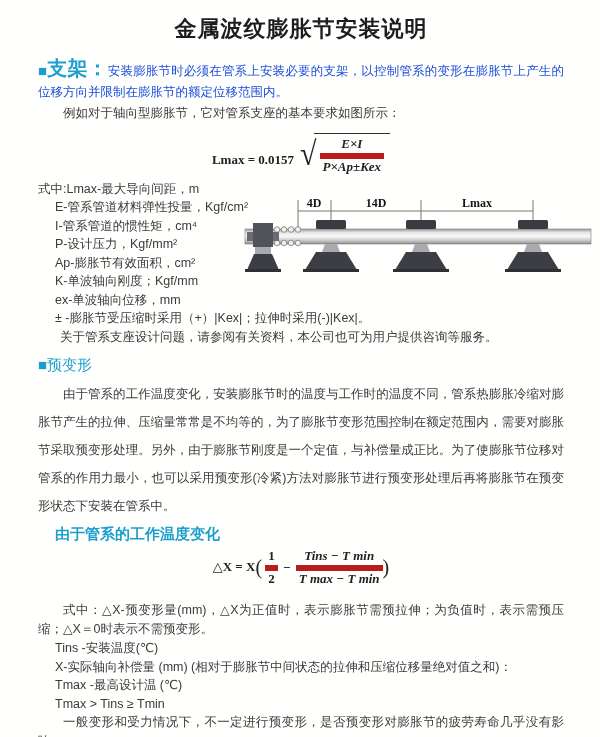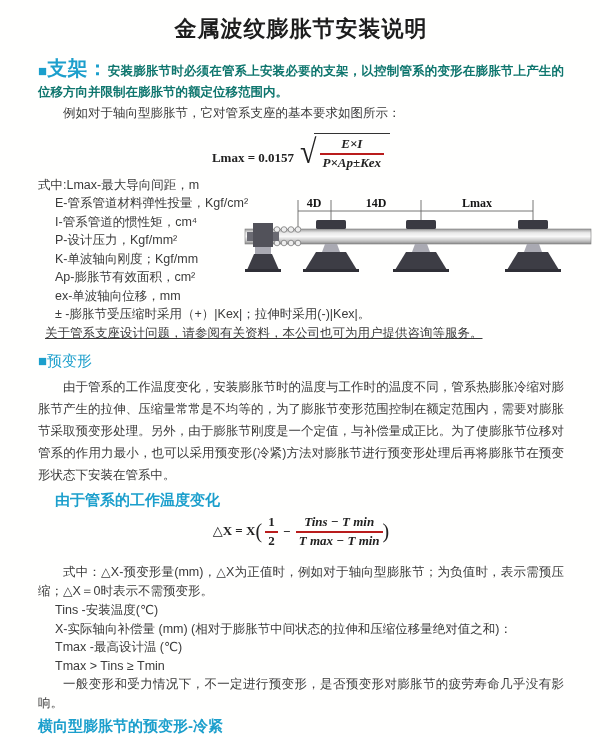--- a/index.html
+++ b/index.html
@@ -12,42 +12,42 @@
   }
   .inner { padding:10px 36px 0 38px; }
   h1.title {
     text-align:center; font-size:22px; font-weight:700; color:#1d1d1d;
     letter-spacing:1px; margin:4px 0 14px 0;
   }
   .accent { color:#1c9fcc; }
   .sec-line { line-height:21px; text-align:justify; }
   .sec-marker { font-size:15px; vertical-align:-1px; }
   .sec-head-inline { font-size:20px; font-weight:700; }
-  .bold-intro { font-weight:700; color:#0f766e; }
+  .bold-intro { font-weight:400; color:#1d4ed8; }
   .para { line-height:21px; text-align:justify; text-indent:2em; }
-  .para2 { line-height:22px; }
+  .para2 { line-height:28px; }
   
   .formula { font-family:"Liberation Serif","DejaVu Serif",serif; font-weight:700;
              color:#222; font-size:13px; text-align:center; }
   .f1 { margin:9px 0 5px 0; }
   .f2 { margin:5px 0 14px 0; }
   .frac { display:inline-block; vertical-align:middle; text-align:center; line-height:1.15; }
-  .frac .num { display:block; border-bottom:2px solid #b91c1c; padding:0 3px 1px 3px; }
+  .frac .num { display:block; border-bottom:6px solid #b91c1c; padding:0 3px 1px 3px; }
   .frac .den { display:block; padding:1px 3px 0 3px; }
   .it { font-style:italic; }
   .sqrt { display:inline-flex; align-items:center; margin-left:6px; }
   .radical { font-size:30px; font-weight:400; line-height:1; transform:scaleY(1.12); margin-right:-3px; }
   .radicand { display:inline-block; border-top:1.4px solid #333; padding:3px 6px 0 6px; }
   .paren { font-size:20px; font-weight:400; vertical-align:middle; }
   .op { vertical-align:middle; padding:0 2px; }
   
   .def-list { list-style:none; line-height:18.5px; }
   .def-list li { white-space:nowrap; }
   .def-list li.ind { margin-left:17px; }
-  .note-line { margin-left:7px; line-height:18.5px;text-decoration:underline; }
+  .note-line { margin-left:22px; line-height:18.5px; }
   
   .sec2-head { font-size:15px; font-weight:400; margin:10px 0 5px 0; }
   .subhead { font-size:15px; font-weight:700; margin:5px 0 3px 0; }
   .subhead.ind { margin-left:17px; }
   .explain { line-height:19px; text-align:justify; text-indent:2em; }
   .def-list2 { list-style:none; line-height:18.5px; }
   .def-list2 li { margin-left:17px; white-space:nowrap; }
   .closing { line-height:18.5px; text-indent:2em; text-align:justify; }
   
   .diagram { position:absolute; left:243px; top:192px; width:354px; height:96px; }
@@ -70,42 +70,42 @@
           <span class="radical">√</span>
           <span class="radicand"><span class="frac it"><span class="num">E×I</span><span class="den">P×Ap±Kex</span></span></span>
         </span>
     </div>
 
     <ul class="def-list">
       <li>式中:Lmax-最大导向间距，m</li>
       <li class="ind">E-管系管道材料弹性投量，Kgf/cm²</li>
       <li class="ind">I-管系管道的惯性矩，cm⁴</li>
       <li class="ind">P-设计压力，Kgf/mm²</li>
+      <li class="ind">Ap-膨胀节有效面积，cm²</li>
       <li class="ind">K-单波轴向刚度；Kgf/mm</li>
-      <li class="ind">Ap-膨胀节有效面积，cm²</li>
       <li class="ind">ex-单波轴向位移，mm</li>
       <li class="ind">± -膨胀节受压缩时采用（+）|Kex|；拉伸时采用(-)|Kex|。</li>
     </ul>
 
     <div class="note-line">关于管系支座设计问题，请参阅有关资料，本公司也可为用户提供咨询等服务。</div>
 
     <div class="sec2-head accent"><span>■</span><span>预变形</span></div>
 
     <div class="para para2">由于管系的工作温度变化，安装膨胀节时的温度与工作时的温度不同，管系热膨胀冷缩对膨胀节产生的拉伸、压缩量常常是不均等的，为了膨胀节变形范围控制在额定范围内，需要对膨胀节采取预变形处理。另外，由于膨胀节刚度是一个定值，与补偿量成正比。为了使膨胀节位移对管系的作用力最小，也可以采用预变形(冷紧)方法对膨胀节进行预变形处理后再将膨胀节在预变形状态下安装在管系中。</div>
 
     <div class="subhead ind accent">由于管系的工作温度变化</div>
 
     <div class="formula f2">
       <span>△X = X</span><span class="paren">(</span>
       <span class="frac"><span class="num">1</span><span class="den">2</span></span>
       <span class="op">−</span>
       <span class="frac it"><span class="num">Tins − T min</span><span class="den">T max − T min</span></span><span class="paren">)</span>
     </div>
 
-    <div class="explain">式中：△X-预变形量(mm)，△X为正值时，例如对于轴向型膨胀节；为负值时，表示需预压缩；△X＝0时表示不需预变形。</div>
+    <div class="explain">式中：△X-预变形量(mm)，△X为正值时，表示膨胀节需预拉伸；为负值时，表示需预压缩；△X＝0时表示不需预变形。</div>
 
     <ul class="def-list2">
       <li>Tins -安装温度(℃)</li>
       <li>X-实际轴向补偿量 (mm) (相对于膨胀节中间状态的拉伸和压缩位移量绝对值之和)：</li>
       <li>Tmax -最高设计温 (℃)</li>
       <li>Tmax &gt; Tins ≥ Tmin</li>
     </ul>
 
     <div class="closing">一般变形和受力情况下，不一定进行预变形，是否预变形对膨胀节的疲劳寿命几乎没有影响。</div>
 

